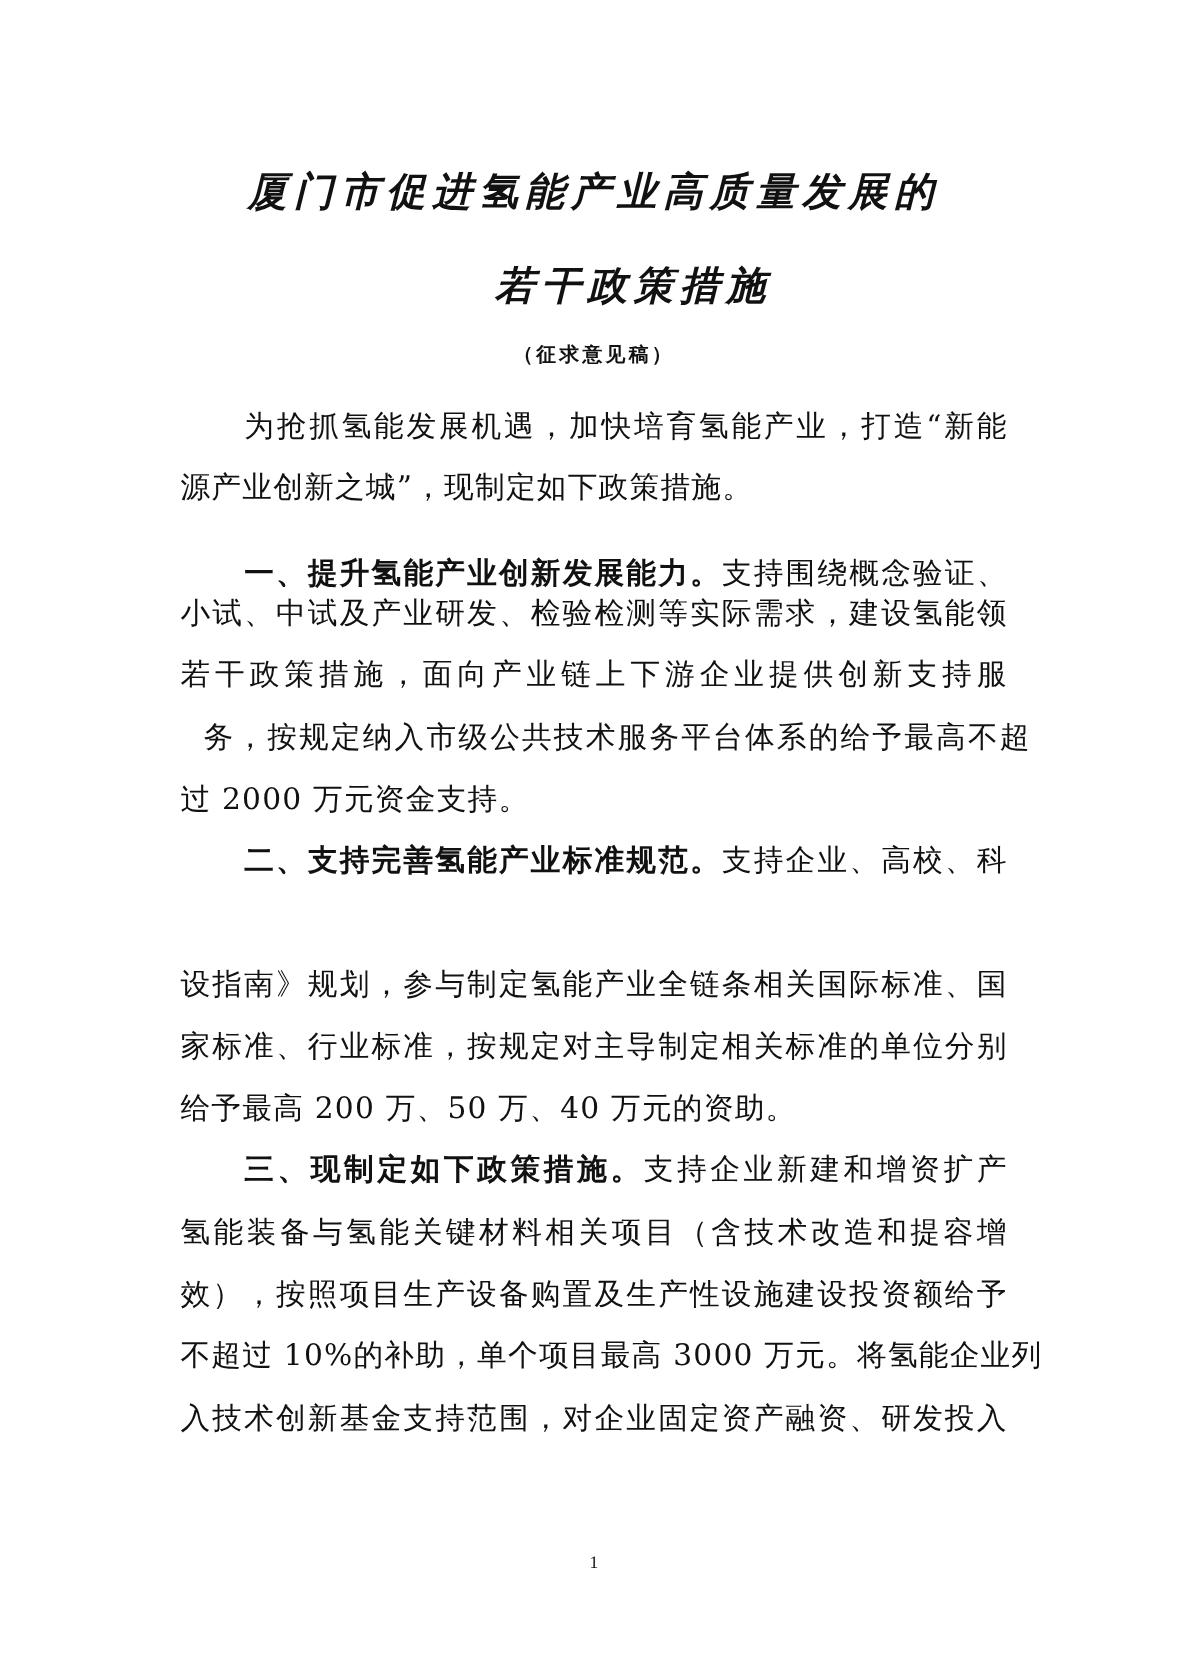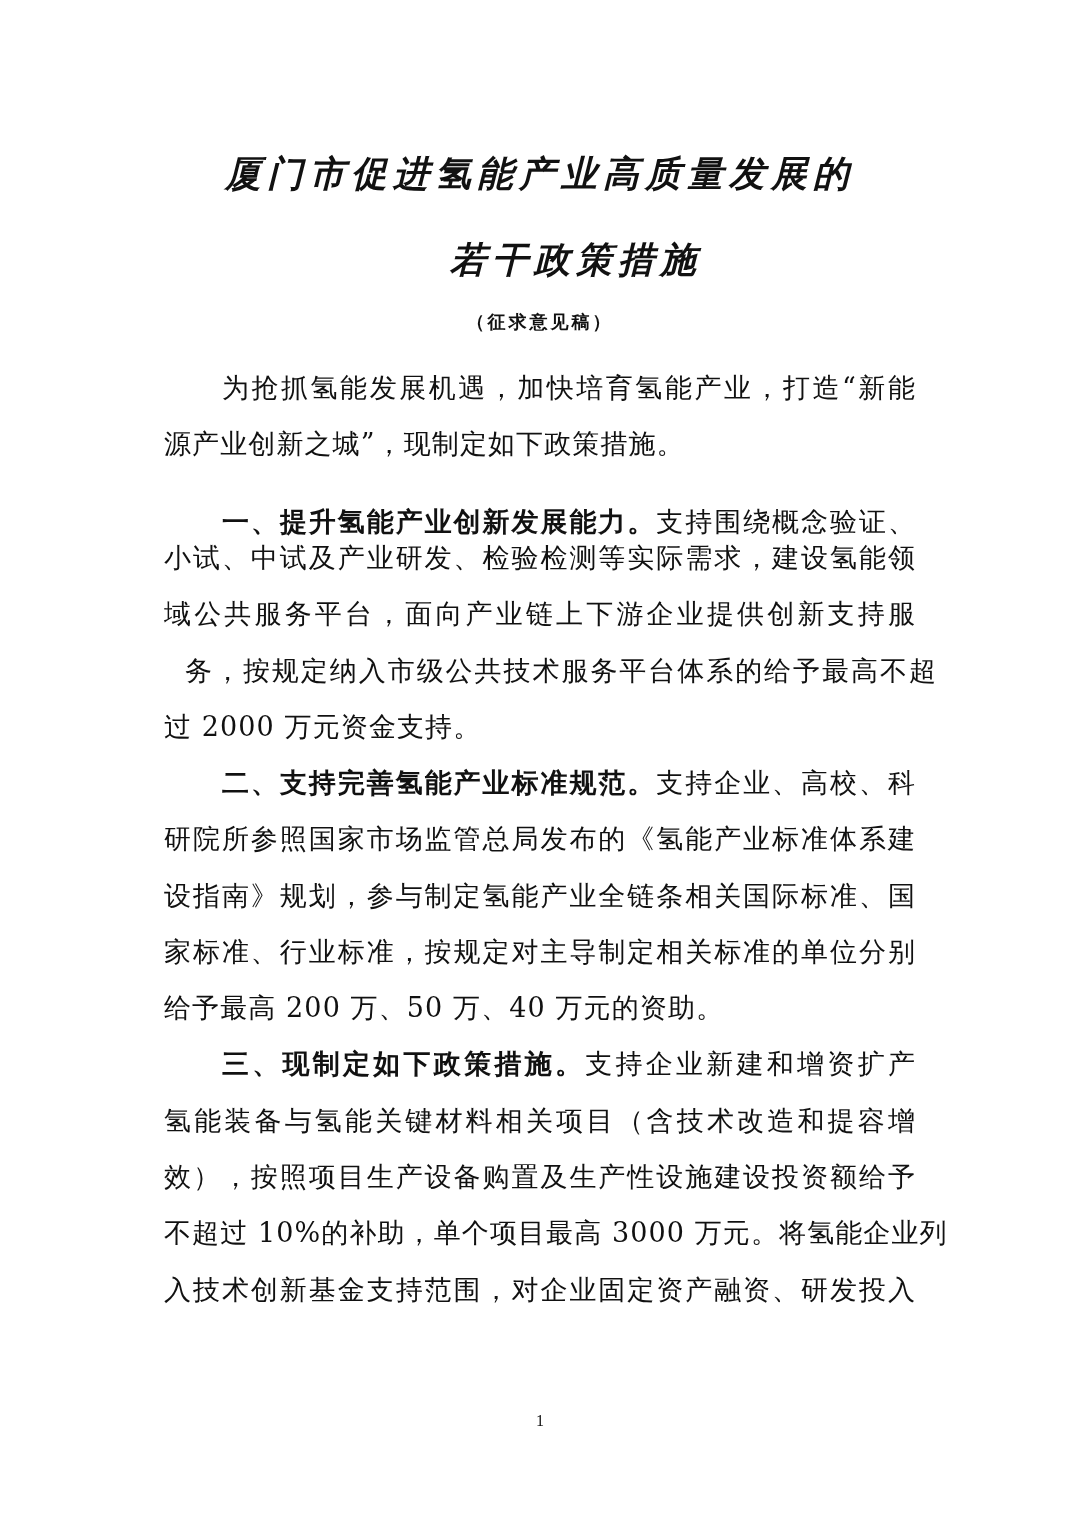--- a/index.html
+++ b/index.html
@@ -39,28 +39,27 @@
   <div class="title2">若干政策措施</div>
   <div class="subtitle">（征求意见稿）</div>
 
   <div class="body-line last" style="top:424px;">源产业创新之城”，现制定如下政策措施。</div>
   <div class="body-line indent" style="top:368px;">为抢抓氢能发展机遇，加快培育氢能产业，打造“新能</div>
 
   <div class="body-line indent" style="top:482px;margin-top:20px;">
     <span class="bold">一、提升氢能产业创新发展能力。</span><span>支持围绕概念验证、</span>
   </div>
   <div class="body-line" style="top:538px;">小试、中试及产业研发、检验检测等实际需求，建设氢能领</div>
-  <div class="body-line" style="top:594px;">域公共服务平台，面向产业链上下游企业提供创新支持服</div>
+  <div class="body-line" style="top:594px;">若干政策措施，面向产业链上下游企业提供创新支持服</div>
   <div class="body-line" style="top:651px;margin-left:21px;">务，按规定纳入市级公共技术服务平台体系的给予最高不超</div>
   <div class="body-line last" style="top:707px;">过 2000 万元资金支持。</div>
 
   <div class="body-line indent" style="top:763px;">
     <span class="bold">二、支持完善氢能产业标准规范。</span><span>支持企业、高校、科</span>
   </div>
-  <div class="body-line" style="top:819px;">研院所参照国家市场监管总局发布的《氢能产业标准体系建</div>
   <div class="body-line" style="top:932px;">家标准、行业标准，按规定对主导制定相关标准的单位分别</div>
   <div class="body-line" style="top:876px;">设指南》规划，参与制定氢能产业全链条相关国际标准、国</div>
   <div class="body-line last" style="top:988px;">给予最高 200 万、50 万、40 万元的资助。</div>
 
   <div class="body-line indent" style="top:1044px;">
     <span class="bold">三、现制定如下政策措施。</span><span>支持企业新建和增资扩产</span>
   </div>
   <div class="body-line" style="top:1101px;">氢能装备与氢能关键材料相关项目（含技术改造和提容增</div>
   <div class="body-line" style="top:1157px;">效），按照项目生产设备购置及生产性设施建设投资额给予</div>
   <div class="body-line" style="top:1213px;">不超过 10%的补助，单个项目最高 3000 万元。将氢能企业列</div>

